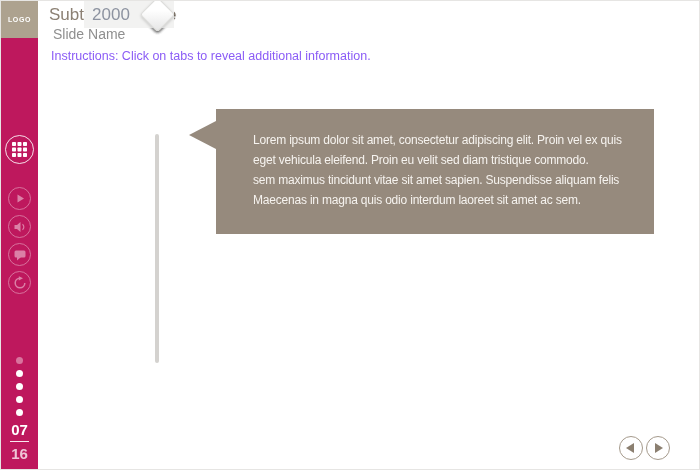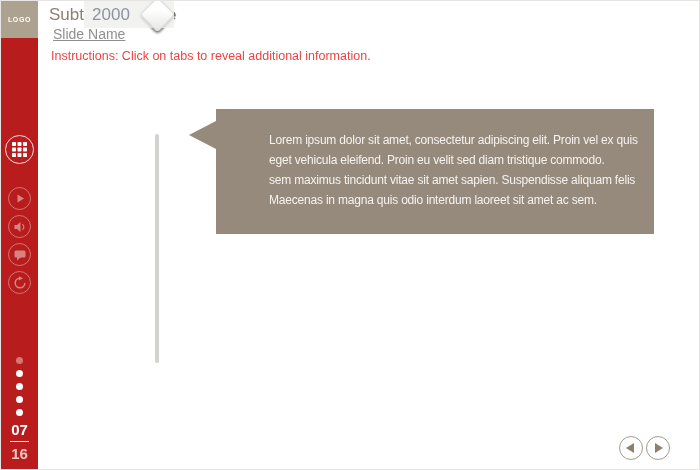--- a/index.html
+++ b/index.html
@@ -1,39 +1,39 @@
 <!DOCTYPE html>
 <html><head>
 <meta charset="utf-8">
 <style>
   * { margin:0; padding:0; box-sizing:border-box; }
   html,body { width:700px; height:470px; }
   body { font-family:"Liberation Sans","DejaVu Sans",sans-serif; background:#ffffff; }
   .slide { position:relative; width:700px; height:470px; background:#fff; border:1px solid #e6e5e3; overflow:hidden; }
 
   
-  .sidebar { position:absolute; left:0; top:0; width:37px; height:470px; background:#b91c1c; }
+  .sidebar { position:absolute; left:0; top:0; width:37px; height:470px; background:#be185d; }
   .logo-box { position:absolute; left:0; top:0; width:37px; height:37px; background:#ada28f;
               display:flex; align-items:center; justify-content:center;
               color:#fff; font-size:7px; letter-spacing:.6px; font-weight:bold; }
   .side-icon { position:absolute; left:7px; width:23px; height:23px; border:1px solid rgba(255,255,255,.85);
                border-radius:50%; display:flex; align-items:center; justify-content:center; opacity:.45; cursor:pointer; }
   .side-icon.big { left:4px; width:29px; height:29px; opacity:1; border-width:1.4px; }
   .side-icon svg { display:block; }
   .dot { position:absolute; left:15px; width:7px; height:7px; border-radius:50%; background:#fff; cursor:pointer; }
   .dot.off { opacity:.4; }
   .page-num { position:absolute; left:0; width:37px; text-align:center; color:#fff; }
   .page-cur { top:420px; font-size:15px; font-weight:bold; }
   .page-rule { position:absolute; top:440px; left:9px; width:19px; height:1px; background:rgba(255,255,255,.9); }
   .page-tot { top:444px; font-size:15px; color:rgba(255,255,255,.75);font-weight:bold; }
 
   
   .title    { position:absolute; left:48px; top:4px;  font-size:17px; color:#8c8174; }
-  .subtitle { position:absolute; left:52px; top:25px; font-size:14px; color:#8f8f8f;text-decoration:underline; }
-  .instructions { position:absolute; left:50px; top:48px; font-size:12.5px; color:#ef4444; }
+  .subtitle { position:absolute; left:52px; top:25px; font-size:14px; color:#8f8f8f; }
+  .instructions { position:absolute; left:50px; top:48px; font-size:12.5px; color:#8b5cf6; }
 
   
   .connector { position:absolute; left:154px; top:133px; width:4px; height:229px; background:#d4d2cf; border-radius:2px; }
   .tl-row { position:absolute; left:83px; width:90px; height:27px; cursor:pointer; }
   .tl-row:nth-of-type(1){ top:119px; } .tl-row:nth-of-type(2){ top:176px; }
   .tl-row:nth-of-type(3){ top:233px; } .tl-row:nth-of-type(4){ top:290px; }
   .tl-row:nth-of-type(5){ top:347px; }
   .year-bar { position:absolute; left:0; top:0; width:90px; height:27px; background:#f2f2f1;
               display:flex; align-items:center; justify-content:center; padding-right:36px;
               font-size:17px; color:#8d93a0; }
@@ -43,21 +43,21 @@
   .diamond-inner { display:none; }
   .tl-row.active .diamond-inner { display:block; position:absolute; left:5px; top:5px; width:13px; height:13px;
              border-radius:2px; background:radial-gradient(circle at 45% 45%, #b2a190 20%, #a1907d 75%); }
 
   
   .callout { position:absolute; left:215px; top:108px; width:438px; height:125px; background:#968a7d; }
   .callout-tail { position:absolute; left:188px; top:120px; width:0; height:0;
                   border-top:14px solid transparent; border-bottom:14px solid transparent;
                   border-right:27px solid #968a7d; }
   .callout-text { padding:21px 20px 0 37px; color:#f6f3ef; font-size:12px; letter-spacing:-.2px; }
-  .callout-text div { line-height:20px; white-space:nowrap;margin-left:16px; }
+  .callout-text div { line-height:20px; white-space:nowrap; }
 
   
   .nav-btn { position:absolute; top:435px; width:24px; height:24px; border:1px solid #a59a8c; border-radius:50%;
              background:#fff; display:flex; align-items:center; justify-content:center; cursor:pointer; }
   .nav-back { left:618px; } .nav-fwd { left:645px; }
   .tri-left  { width:0; height:0; border-top:5px solid transparent; border-bottom:5px solid transparent;
                border-right:8px solid #8b7f70; margin-right:2px; }
   .tri-right { width:0; height:0; border-top:5px solid transparent; border-bottom:5px solid transparent;
                border-left:8px solid #8b7f70; margin-left:2px; }
 </style>

